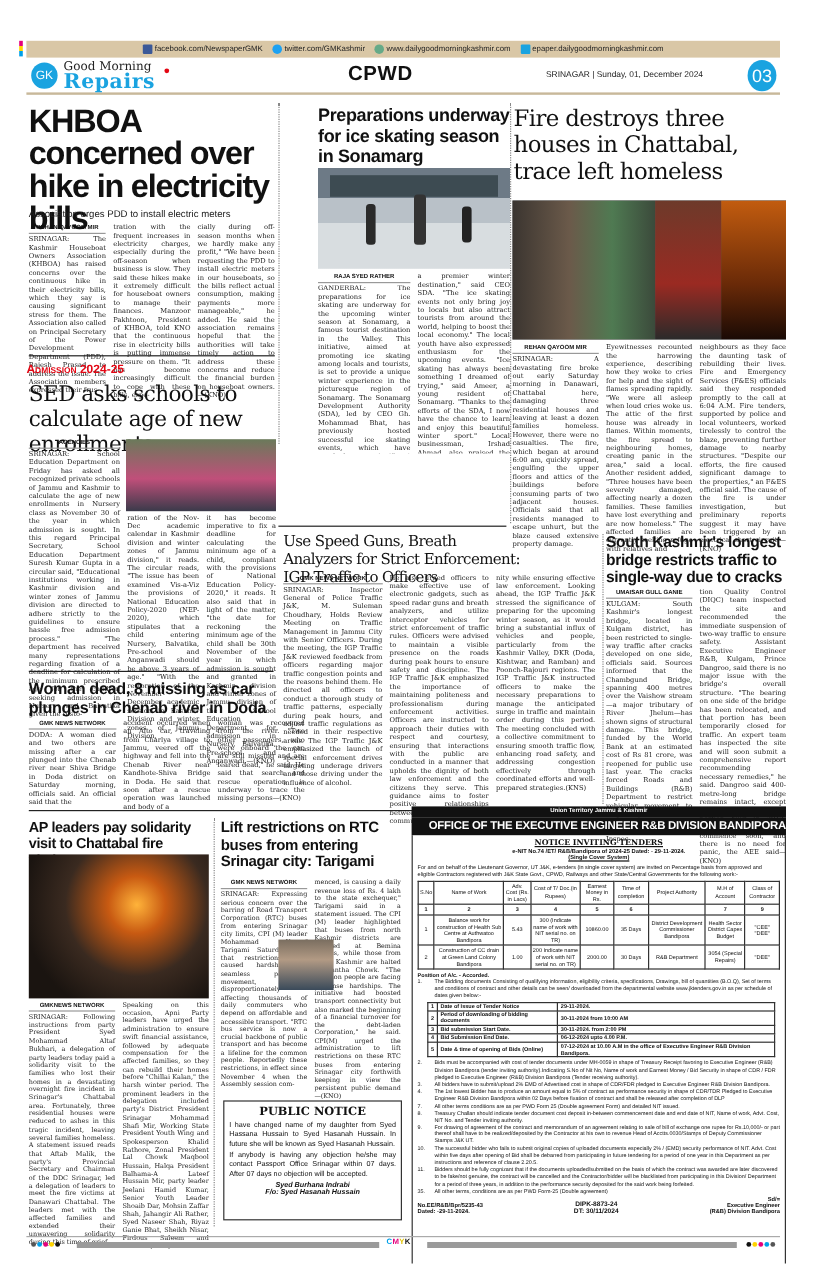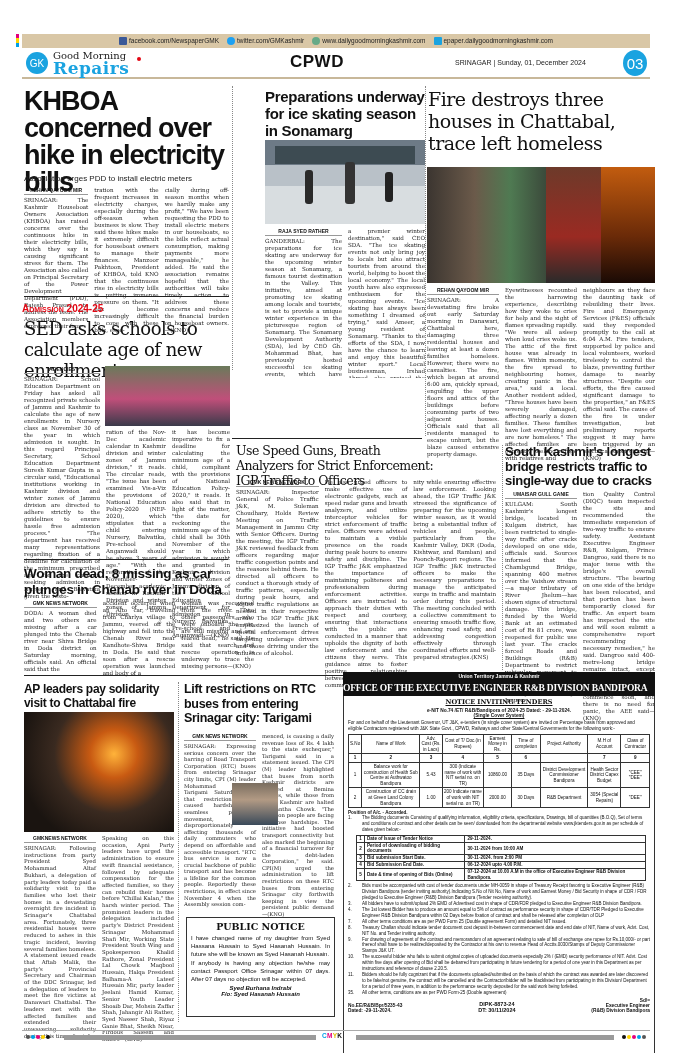--- a/index.html
+++ b/index.html
@@ -164,21 +164,21 @@
 
 <div class="abs" style="left:186px;top:917px;width:149px;height:100px;border:1px solid #333;padding:3px 4px;text-align:center">
   <div style="font-family:'DejaVu Serif',serif;font-weight:bold;font-size:9.5px;margin-bottom:2px">PUBLIC NOTICE</div>
   <div style="font-family:'Liberation Sans',sans-serif;font-size:6px;line-height:8px;text-align:justify">I have changed name of my daughter from Syed Hassana Hussain to Syed Hasanah Hussain. In future she will be known as Syed Hasanah Hussain.</div>
   <div style="font-family:'Liberation Sans',sans-serif;font-size:6px;line-height:8px;text-align:justify;margin-top:1px">If anybody is having any objection he/she may contact Passport Office Srinagar within 07 days. After 07 days no objection will be accepted.</div>
   <div style="font-family:'Liberation Sans',sans-serif;font-size:6px;font-weight:bold;font-style:italic;margin-top:2px">Syed Burhana Indrabi</div>
   <div style="font-family:'Liberation Sans',sans-serif;font-size:6px;font-weight:bold;font-style:italic">F/o: Syed Hasanah Hussain</div>
 </div>
 
 <div class="abs" style="left:343px;top:672px;width:312px;height:9px;background:#111;color:#fff;font-family:'Liberation Sans',sans-serif;font-weight:bold;font-size:5px;text-align:center;line-height:9px">Union Territory Jammu &amp; Kashmir</div>
-<div class="abs" style="left:343px;top:681px;width:312px;height:15px;background:#111;color:#fff;font-family:Liberation Serif, serif;font-weight:bold;font-size:9.5px;text-align:left;line-height:15px;letter-spacing:-.2px">OFFICE OF THE EXECUTIVE ENGINEER R&amp;B DIVISION BANDIPORA</div>
+<div class="abs" style="left:343px;top:681px;width:312px;height:15px;background:#111;color:#fff;font-family:Liberation Sans, sans-serif;font-weight:bold;font-size:9.5px;text-align:right;line-height:15px;letter-spacing:-.2px">OFFICE OF THE EXECUTIVE ENGINEER R&amp;B DIVISION BANDIPORA</div>
 <div class="abs" style="left:343px;top:696px;width:312px;height:374px;border:1px solid #333;border-top:none;padding:2px 4px">
   <div style="text-align:center;font-family:'DejaVu Serif',serif;font-weight:bold;font-size:6.5px;text-decoration:underline">NOTICE INVITING TENDERS</div>
   <div style="text-align:center;font-family:'Liberation Sans',sans-serif;font-weight:bold;font-size:4.8px;margin-top:2px">e-NIT No.74 /ET/ R&amp;B/Bandipora of 2024-25 Dated: - 29-11-2024.</div>
   <div style="text-align:center;font-family:'Liberation Sans',sans-serif;font-weight:bold;font-size:4.8px;text-decoration:underline">(Single Cover System)</div>
   <div style="font-family:'Liberation Sans',sans-serif;font-size:4.6px;line-height:5.8px;margin-top:2px">For and on behalf of the Lieutenant Governor, UT J&amp;K, e-tenders (in single cover system) are invited on Percentage basis from approved and eligible Contractors registered with J&amp;K State Govt., CPWD, Railways and other State/Central Governments for the following work:-</div>
   <table class="tender" style="width:100%;margin-top:2px">
     <thead>
         <tr id="th-row">
           <th>S.No</th>
           <th>Name of Work</th>

